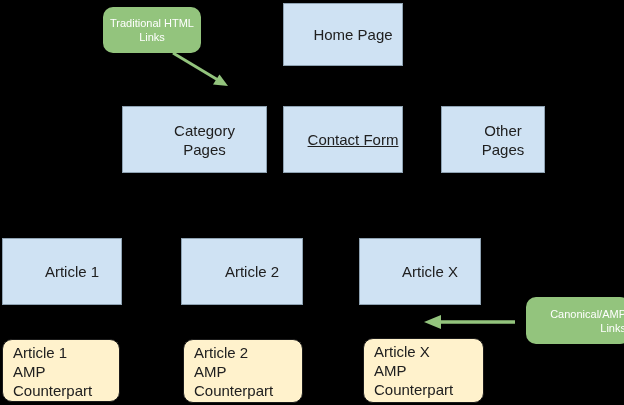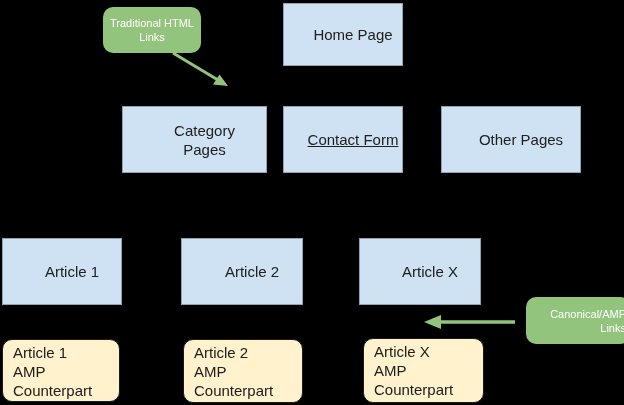--- a/index.html
+++ b/index.html
@@ -54,21 +54,21 @@
     display: flex;
     align-items: center;
     justify-content: center;
     text-align: center;
     padding: 2px 4px;
   }
   
   .pos-home      { left: 283px; top: 3px;   width: 120px; height: 63px; }
   .pos-category  { left: 122px; top: 106px; width: 145px; height: 67px; }
   .pos-contact   { left: 283px; top: 106px; width: 120px; height: 67px; text-decoration: underline; }
-  .pos-other     { left: 441px; top: 106px; width: 140px; height: 67px; text-align: center; }
+  .pos-other     { left: 441px; top: 106px; width: 104px; height: 67px; text-align: center; }
   .pos-article1  { left: 2px;   top: 238px; width: 120px; height: 67px; }
   .pos-article2  { left: 181px; top: 238px; width: 122px; height: 67px; }
   .pos-articlex  { left: 359px; top: 238px; width: 122px; height: 67px; }
   .pos-amp1      { left: 2px;   top: 339px; width: 118px; height: 63px; }
   .pos-amp2      { left: 183px; top: 339px; width: 120px; height: 64px; }
   .pos-ampx      { left: 363px; top: 338px; width: 121px; height: 65px; }
   .pos-callout1  { left: 103px; top: 7px;   width: 98px;  height: 46px; }
   .pos-callout2  { left: 526px; top: 297px; width: 104px; height: 47px; text-align: right; }
   .arrow-layer {
     position: absolute;

